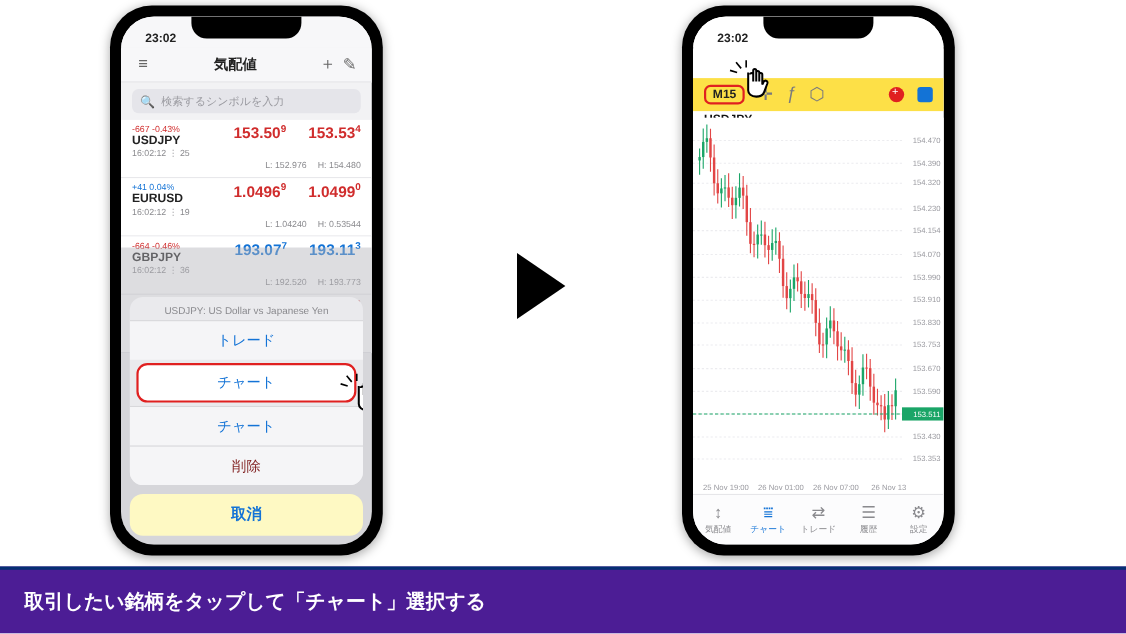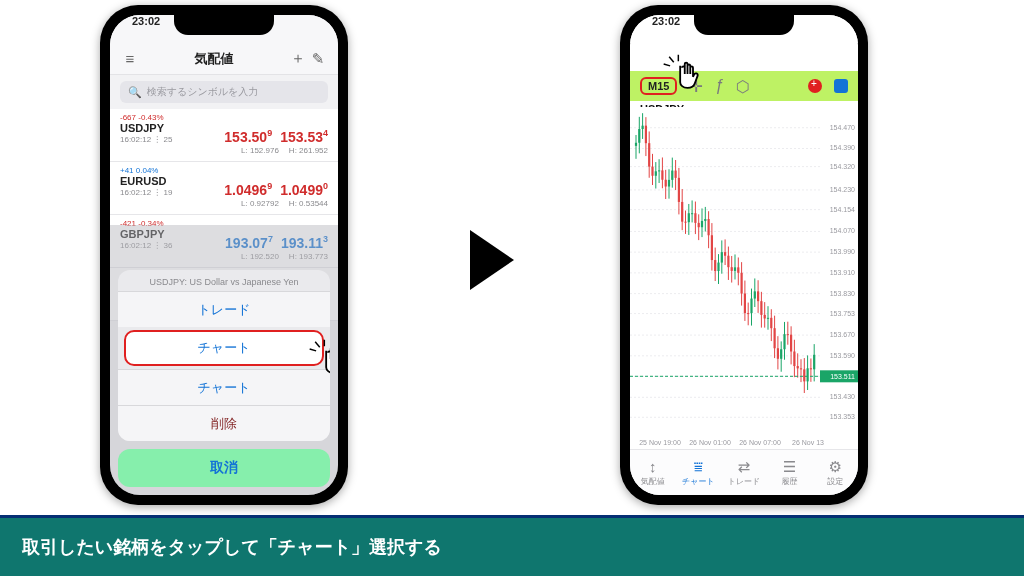--- a/index.html
+++ b/index.html
@@ -11,21 +11,21 @@
     position: relative;
     overflow: hidden;
   }
   .stage {
     width: 1024px; height: 515px;
     position: relative;
     background: #fff;
   }
   .caption-bar {
     position: absolute; left:0; right:0; bottom:0; height:61px;
-    background:#0f766e; color:#fff;
+    background:#4c1d95; color:#fff;
     display:flex; align-items:center; justify-content:space-between;
     padding:0 22px;
     font-size:18px; font-weight:600;
     border-top:3px solid #052f73;
   }
   .arrow {
     position:absolute; left:470px; top:230px;
     width:0; height:0;
     border-top:30px solid transparent;
     border-bottom:30px solid transparent;
@@ -52,21 +52,21 @@
 
   .notch {
     position:absolute; left:50%; top:0; transform:translateX(-50%);
     width:100px; height:20px; background:#000; border-radius:0 0 14px 14px;
     z-index:30;
   }
 
   
   .status-row {
     height:28px;
-    display:flex; justify-content:flex-start;
+    display:flex; align-items:flex-end; justify-content:flex-start;
     padding:0 14px 2px 22px;
     font-size:11px; font-weight:600;
     color:#222; background:#f7f7f9;
   }
   .hdr {
     height:32px; background:#f7f7f9;
     display:flex; align-items:center; justify-content:space-between;
     padding:0 10px;
     border-bottom:1px solid #e3e3e6;
   }
@@ -78,29 +78,29 @@
     display:flex; align-items:center;
     padding:0 8px; color:#9a9aa0; font-size:10px;
   }
   .search .mag { margin-right:5px; font-size:11px;}
   .rows { }
   .row {
     padding:4px 10px 6px;
     border-bottom:1px solid #e6e6e9;
     background:#fff;
   }
-  .row .top { display:flex; justify-content:space-between; align-items:flex-end;}
+  .row .top { display:flex; justify-content:space-between; align-items:flex-start;}
   .row .meta { font-size:8px; color:#8a8a8e;}
   .row .meta .delta-pos { color:#1373d6; }
   .row .meta .delta-neg { color:#d02c2c; }
   .row .sym { font-size:11px; font-weight:700; color:#222; }
   .row .time { font-size:8px; color:#8a8a8e; margin-top:1px;}
   .row .prices { display:flex; gap:8px; align-items:flex-start; }
   .price {
-    font-size:14px; font-weight:700; line-height:1;
+    font-size:14px; font-weight:700; line-height:1;margin-left:12px;
   }
   .price .dec { font-size:9px; vertical-align:super;}
   .price.red  { color:#d02c2c; }
   .price.blue { color:#1373d6; }
   .row .lh { display:flex; justify-content:flex-end; gap:10px; font-size:8px; color:#8a8a8e; margin-top:2px;}
 
   .sheet-backdrop {
     position:absolute; left:0; right:0; bottom:0; top:210px;
     background:rgba(180,180,186,.45);
   }
@@ -117,37 +117,37 @@
     height:36px; display:flex; align-items:center; justify-content:center;
     font-size:13px; color:#1373d6; border-top:1px solid #d8d8db;
     background:#f5f5f7;
   }
   .sheet .opt.highlight {
     border:2px solid #e02020; border-radius:10px; margin:3px 6px;
     background:#fff; position:relative;
   }
   .sheet .opt.danger { color:#7f1d1d; }
   .sheet .cancel {
-    margin-top:8px; height:38px; background:#86efac; border-radius:12px;
+    margin-top:8px; height:38px; background:#fef9c3; border-radius:12px;
     display:flex; align-items:center; justify-content:center;
     font-size:14px; font-weight:600; color:#1373d6;
   }
 
   
   .tap {
     position:absolute; width:44px; height:44px;
   }
   .tap svg { width:100%; height:100%; }
 
   
   .r-toolbar {
     height:30px;
     display:flex; align-items:center; justify-content:space-between;
     padding:0 10px; margin-top:28px;
-    background:#bef264;
+    background:#fde047;
   }
   .r-toolbar .seg { display:flex; align-items:center; gap:12px; color:#7a7a7e; }
   .m15 {
     border:2px solid #e02020; border-radius:6px; padding:1px 6px;
     font-size:11px; font-weight:700; color:#222;
     position:relative;
   }
   .pair-label {
     padding:2px 10px 0; font-size:11px; font-weight:700; color:#111;
   }
@@ -209,44 +209,44 @@
                 <div class="sym">USDJPY</div>
                 <div class="time">16:02:12 ⋮ 25</div>
               </div>
               <div class="prices">
                 <span class="price red">153.50<span class="dec">9</span></span>
                 <span class="price red">153.53<span class="dec">4</span></span>
               </div>
             </div>
             <div class="lh">
               <span>L: 152.976</span>
-              <span>H: 261.952</span>
+              <span>H: 154.480</span>
             </div>
           </div>
           <div class="row">
             <div class="top">
               <div>
                 <div class="meta"><span class="delta-pos">+41 0.04%</span></div>
                 <div class="sym">EURUSD</div>
                 <div class="time">16:02:12 ⋮ 19</div>
               </div>
               <div class="prices">
                 <span class="price red">1.0496<span class="dec">9</span></span>
                 <span class="price red">1.0499<span class="dec">0</span></span>
               </div>
             </div>
             <div class="lh">
-              <span>L: 0.92792</span>
+              <span>L: 1.04240</span>
               <span>H: 0.53544</span>
             </div>
           </div>
           <div class="row">
             <div class="top">
               <div>
-                <div class="meta"><span class="delta-neg">-421 -0.34%</span></div>
+                <div class="meta"><span class="delta-neg">-664 -0.46%</span></div>
                 <div class="sym">GBPJPY</div>
                 <div class="time">16:02:12 ⋮ 36</div>
               </div>
               <div class="prices">
                 <span class="price blue">193.07<span class="dec">7</span></span>
                 <span class="price blue">193.11<span class="dec">3</span></span>
               </div>
             </div>
             <div class="lh">
               <span>L: 192.520</span>

